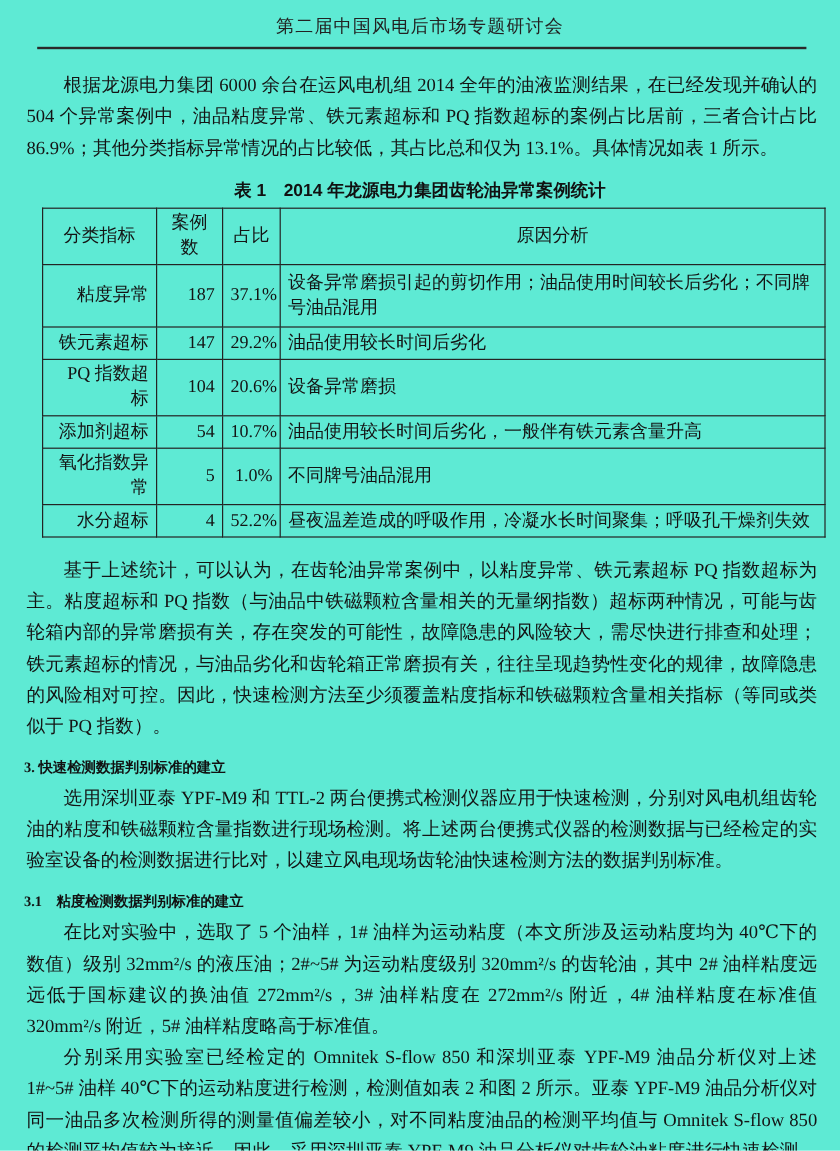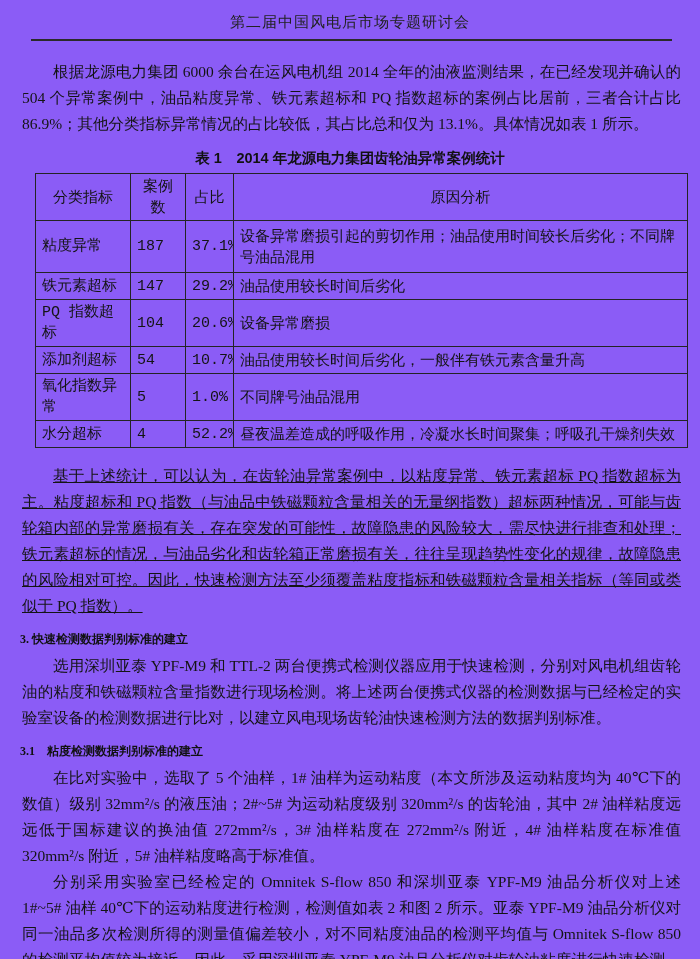--- a/index.html
+++ b/index.html
@@ -2,21 +2,21 @@
 <html><head>
 <meta charset="utf-8">
 <style>
   * { box-sizing: border-box; }
   html, body { margin: 0; padding: 0; background: #ffffff; }
   .page {
     position: relative;
     width: 700px;
     height: 959px;
     margin: 0;
-    background: #8b5cf6;
+    background: #5eead4;
     color: #161616;
     font-family: "Liberation Serif", "DejaVu Serif", serif;
     font-size: 15.5px;
     overflow: hidden;
   }
   .running-head {
     padding-top: 13px;
     text-align: center;
     font-size: 15px;
     letter-spacing: 1px;
@@ -64,26 +64,26 @@
     line-height: 21px;
     font-weight: normal;
     vertical-align: middle;
     overflow: hidden;
   }
   .tbl1 {
     margin: 5px 0 0 35px;
     width: 653px;
     border-radius: 11px;
   }
-  .tbl1 .c-center { text-align: left; font-family: Liberation Mono, monospace; }
+  .tbl1 .c-center { text-align: right; }
   .tbl1 .c-left { text-align: left; }
   .tbl1 tr.hdr td { height: 27px; text-align: center; }
   .tbl1 tr.single td { height: 27px; }
   .tbl1 tr.double td { height: 52px; }
-  .p2block { margin-top: 15px; text-decoration: underline; }
+  .p2block { margin-top: 15px; }
 </style>
 </head>
 <body>
 
 <div class="page">
 
   <div class="running-head">第二届中国风电后市场专题研讨会</div>
   <hr class="head-rule">
 
   <p class="para first">根据龙源电力集团 6000 余台在运风电机组 2014 全年的油液监测结果，在已经发现并确认的 504 个异常案例中，油品粘度异常、铁元素超标和 PQ 指数超标的案例占比居前，三者合计占比 86.9%；其他分类指标异常情况的占比较低，其占比总和仅为 13.1%。具体情况如表 1 所示。</p>

